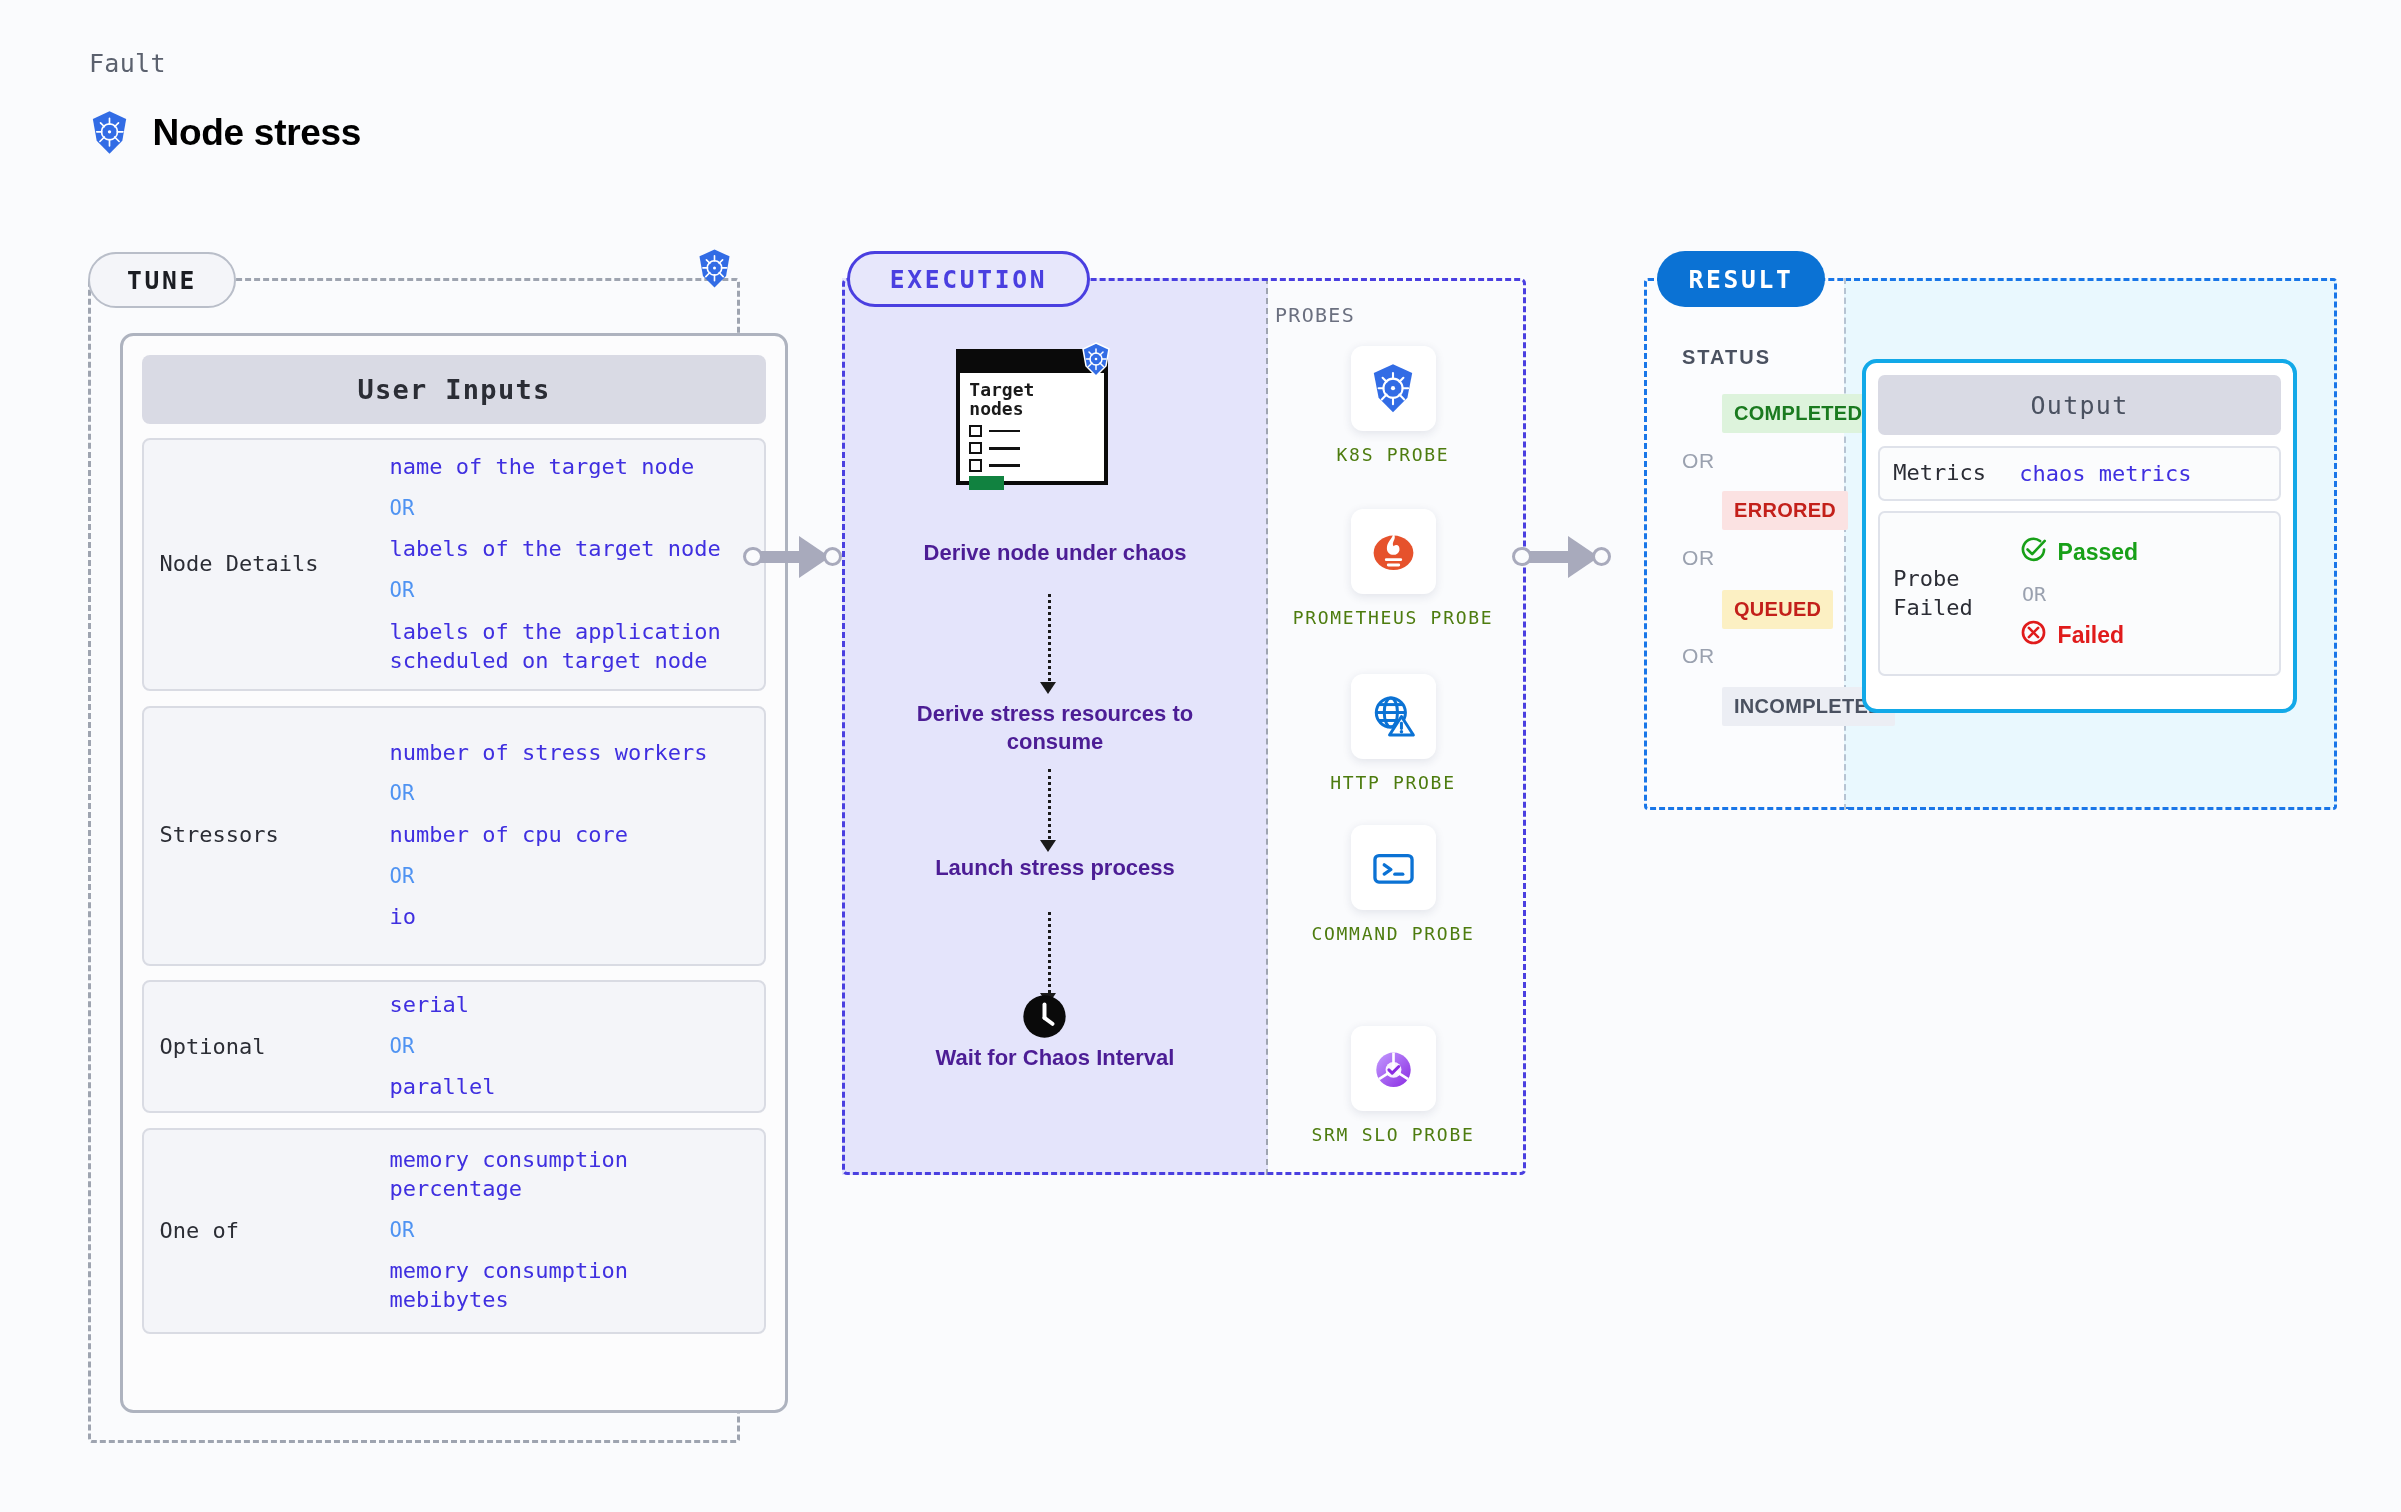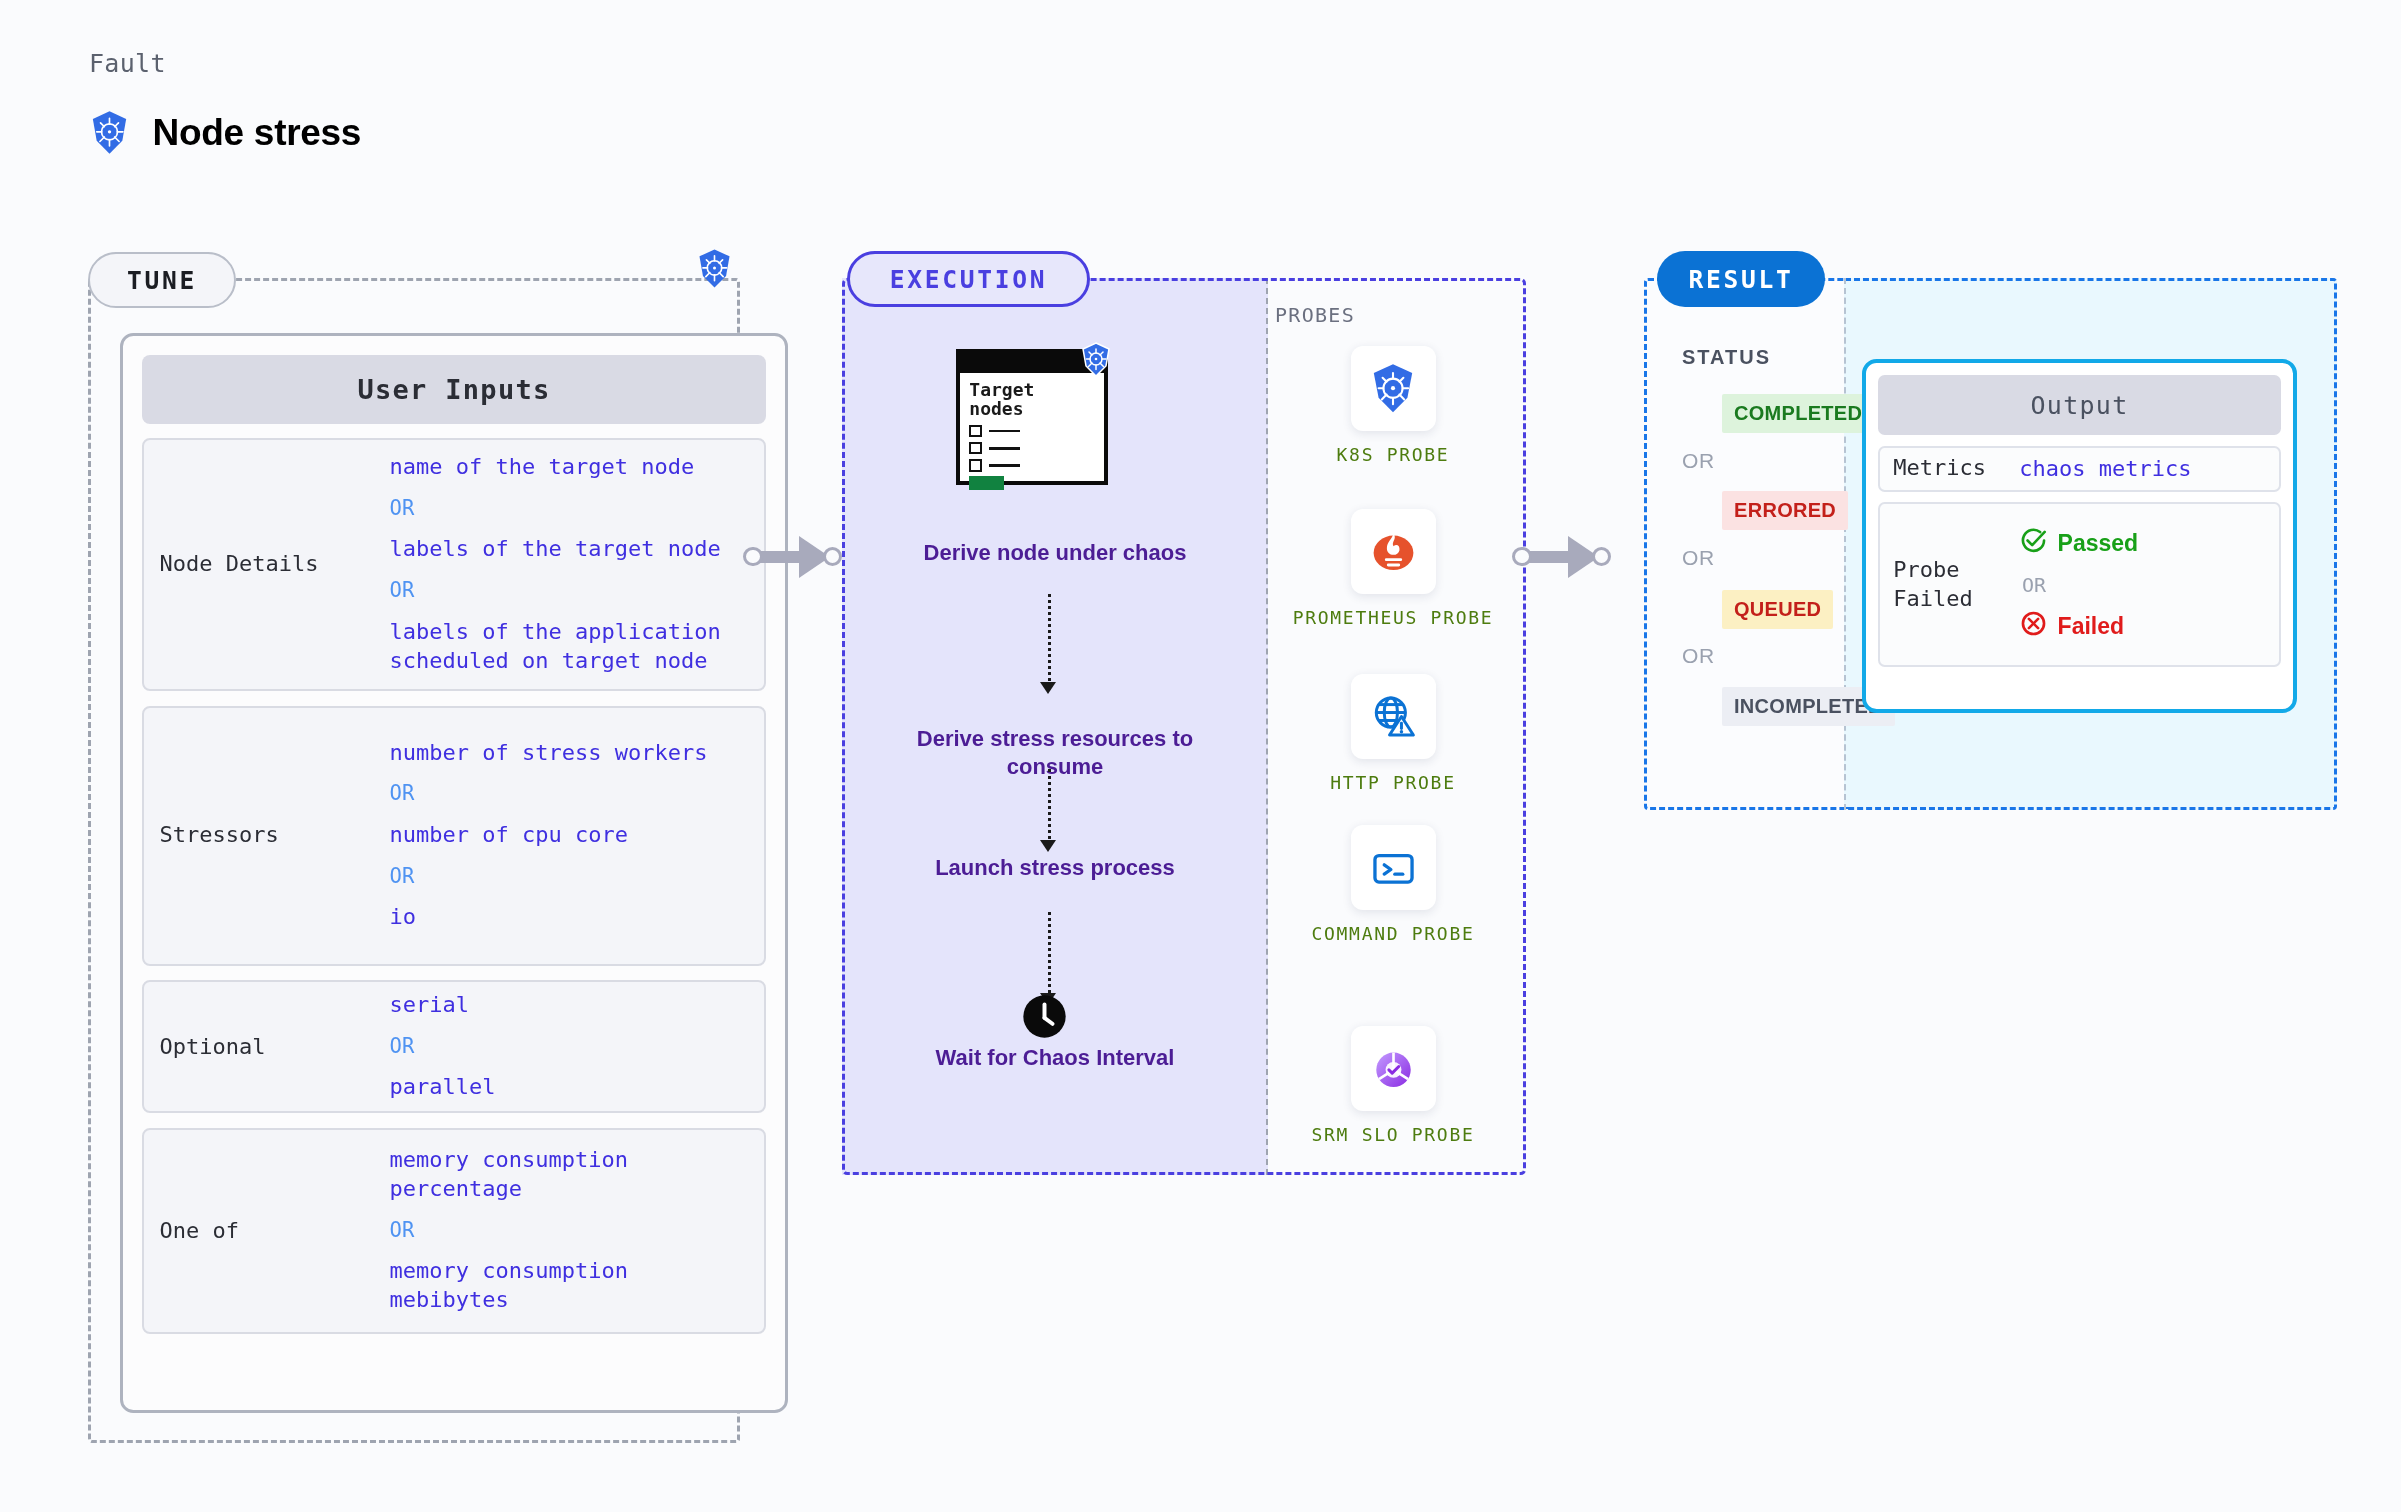--- a/index.html
+++ b/index.html
@@ -226,21 +226,21 @@
   .exec-step {
     position: absolute;
     text-align: center;
     font-size: 22px;
     font-weight: bold;
     color: #4c1d95;
     line-height: 1.28;
     width: 280px;
   }
   #step-1 { left: 915px; top: 539px; }
-  #step-2 { left: 915px; top: 700px; margin-top: 25px; }
+  #step-2 { left: 915px; top: 700px; }
   #step-3 { left: 915px; top: 854px; }
   #step-4 { left: 915px; top: 1044px; }
 
   .dotted-conn {
     position: absolute;
     left: 1048px;
     width: 2.7px;
     border-left: 3.3px dotted #1a1a1a;
   }
   #conn-1 { top: 594px; height: 93px; }
@@ -404,21 +404,21 @@
     align-items: center;
     padding: 12px 13.3px;
   }
   .out-row .orl {
     width: 126px; flex: 0 0 126px;
     font-family: "DejaVu Sans Mono", monospace;
     font-size: 22px;
     color: #2b2d35;
     line-height: 1.3;
   }
-  #out-metrics { height: 46px; }
+  #out-metrics { height: 55px; }
   #out-metrics .val {
     font-family: "DejaVu Sans Mono", monospace;
     font-size: 22px; color: #3f2fe0; font-weight: 500;
   }
   #out-probe { height: 165px; align-items: center; }
   .probe-res-line {
     display: flex; align-items: center; gap: 9.3px;
     font-size: 23px; font-weight: bold;
   }
   .probe-res-or {

